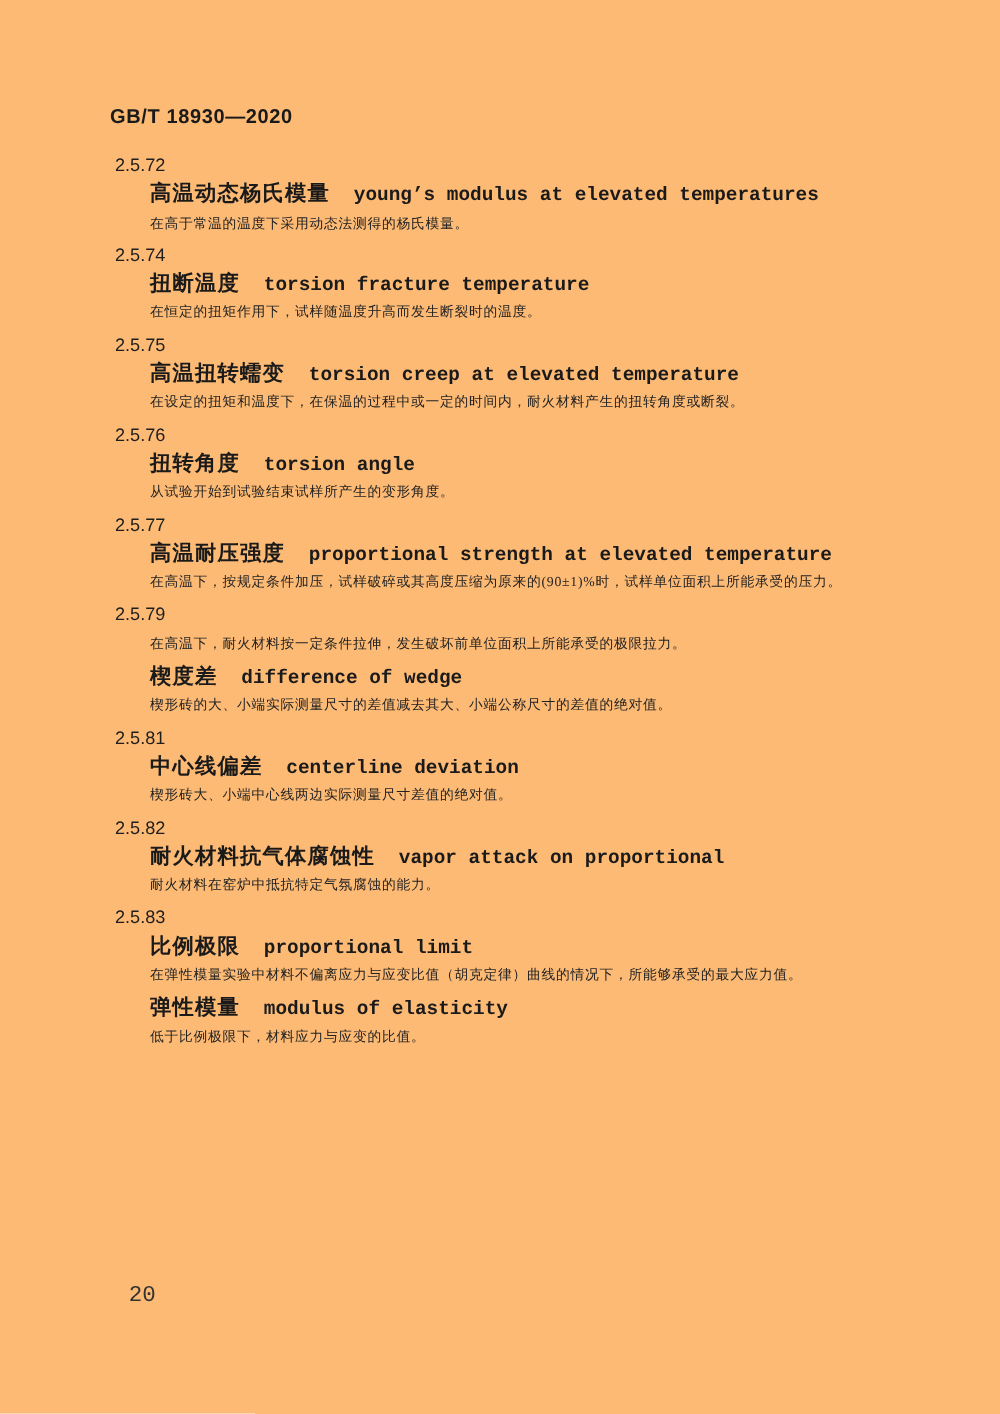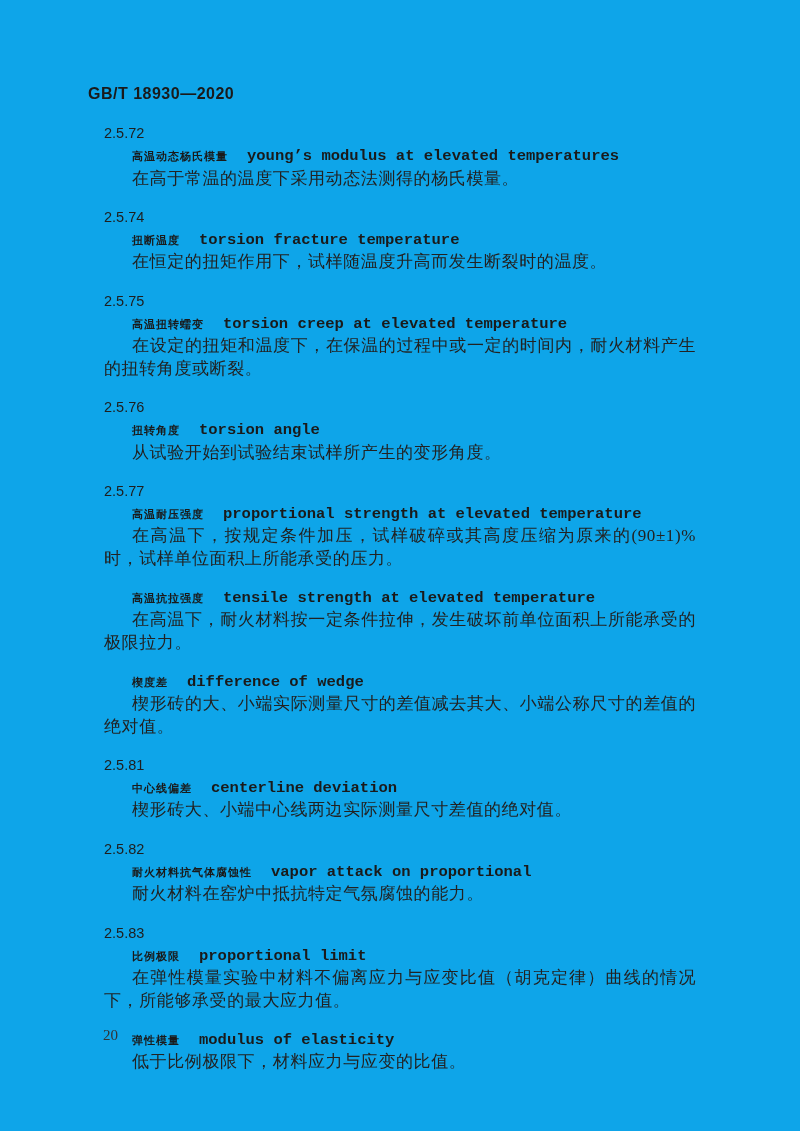--- a/index.html
+++ b/index.html
@@ -4,83 +4,83 @@
 <style>
   html, body {
     margin: 0;
     padding: 0;
     background: #ffffff;
   }
   .page {
     position: relative;
     width: 800px;
     height: 1131px;
-    background: #0ea5e9;
+    background: #fdba74;
     overflow: hidden;
     color: #1e1e1e;
   }
   .content {
     position: absolute;
     left: 88px;
     top: 85px;
     width: 624px;
   }
   .doc-header {
     font-family: "Liberation Sans", "DejaVu Sans", sans-serif;
     font-weight: 700;
     font-size: 16px;
     line-height: 18px;
     letter-spacing: 0.5px;
     color: #1a1a1a;
     margin-bottom: 19px;
   }
   .entry {
-    margin: 16px;
+    margin: 4px;
   }
   .entry .num {
     font-family: "Liberation Sans", "DejaVu Sans", sans-serif;
     font-size: 14.5px;
     line-height: 22.3px;
     color: #1e1e1e;
   }
   .entry .term {
     margin-left: 28px;
     line-height: 22.3px;
     white-space: nowrap;
   }
   .entry .term .zh {
     font-family: Liberation Serif, serif;
     font-weight: 700;
-    font-size: 11px;
+    font-size: 17px;
     letter-spacing: 1px;
     color: #1a1a1a;
   }
   .entry .term .en {
     font-family: Liberation Mono, monospace;
     font-weight: 700;
     font-size: 15.5px;
     margin-left: 19px;
     color: #1a1a1a;
   }
   .entry .def {
     margin: 0;
     font-family: "Liberation Serif", "DejaVu Serif", serif;
-    font-size: 17px;
+    font-size: 11px;
     line-height: 22.3px;
     letter-spacing: 0.6px;
     text-indent: 28px;
     text-align: justify;
     color: #222222;
   }
   .page-number {
     position: absolute;
     left: 103px;
     top: 1027px;
-    font-family: Liberation Serif, serif;
-    font-size: 15px;
+    font-family: Liberation Mono, monospace;
+    font-size: 18px;
     color: #333333;
   }
 </style>
 </head>
 <body>
 
 <div class="page">
   <div class="content">
     <div class="doc-header">GB/T 18930—2020</div>
 
@@ -110,21 +110,21 @@
     </div>
 
     <div class="entry">
       <div class="num">2.5.77</div>
       <div class="term"><span class="zh">高温耐压强度</span><span class="en">proportional strength at elevated temperature</span></div>
       <p class="def">在高温下，按规定条件加压，试样破碎或其高度压缩为原来的(90±1)%时，试样单位面积上所能承受的压力。</p>
     </div>
 
 
     <div class="entry">
-      <div class="term"><span class="zh">高温抗拉强度</span><span class="en">tensile strength at elevated temperature</span></div>
+      <div class="num">2.5.79</div>
       <p class="def">在高温下，耐火材料按一定条件拉伸，发生破坏前单位面积上所能承受的极限拉力。</p>
     </div>
 
     <div class="entry">
       <div class="term"><span class="zh">楔度差</span><span class="en">difference of wedge</span></div>
       <p class="def">楔形砖的大、小端实际测量尺寸的差值减去其大、小端公称尺寸的差值的绝对值。</p>
     </div>
 
     <div class="entry">
       <div class="num">2.5.81</div>

